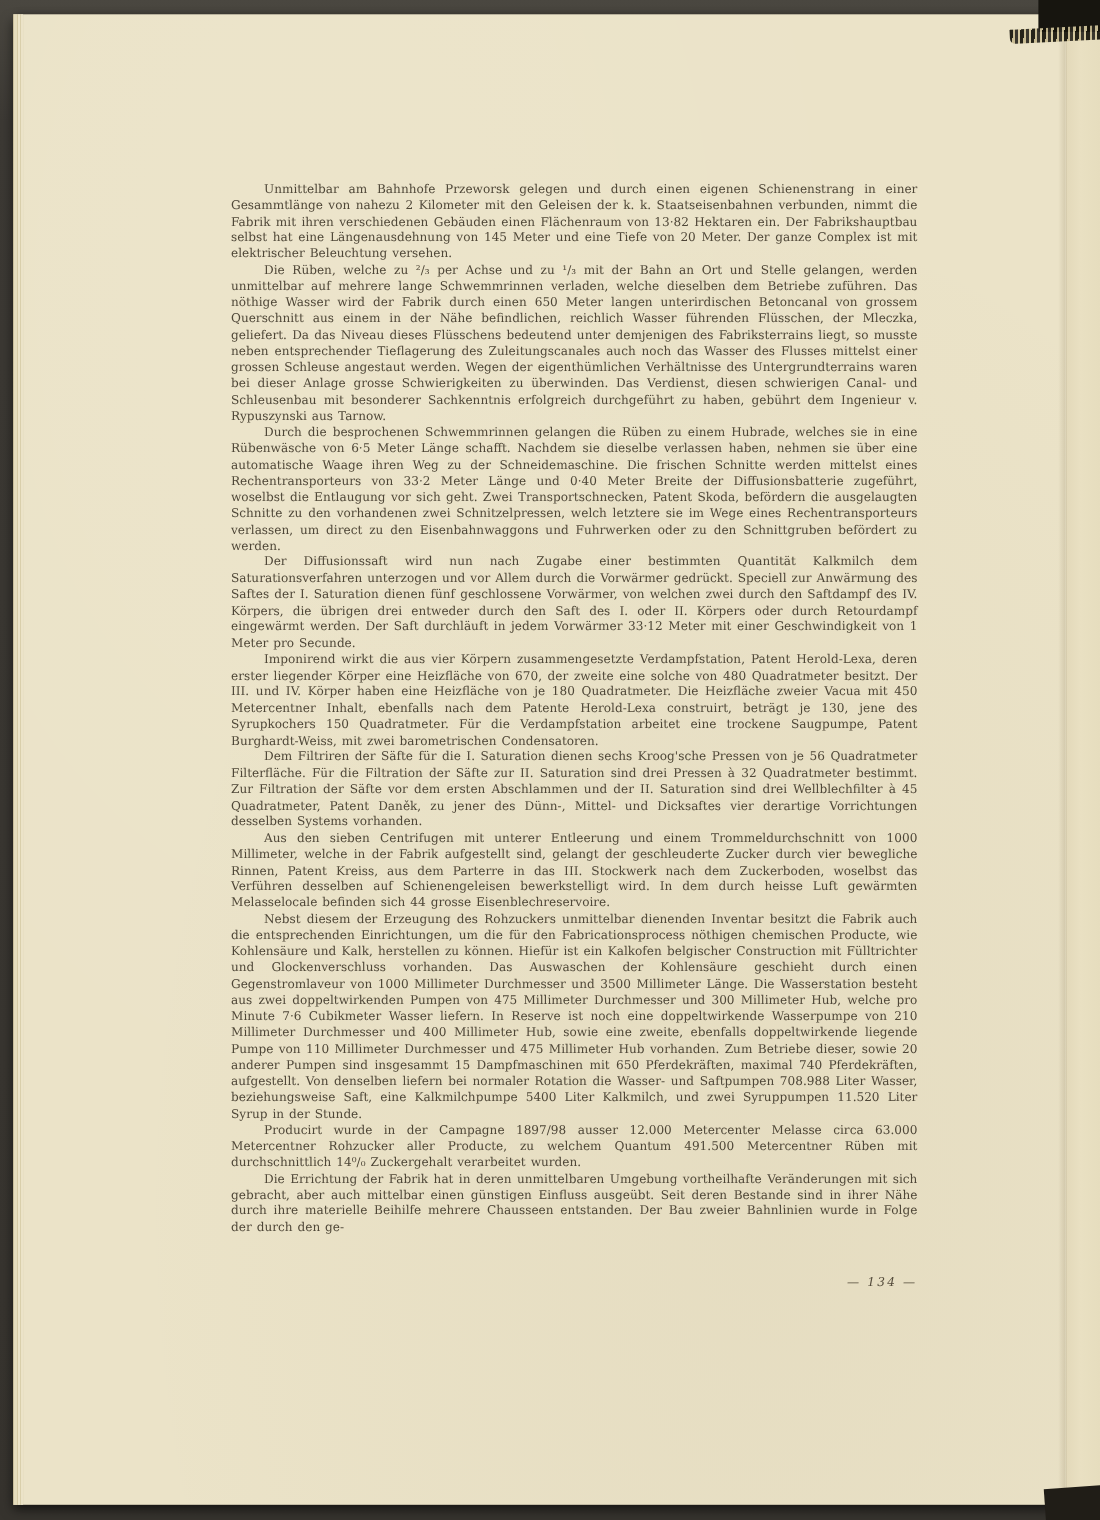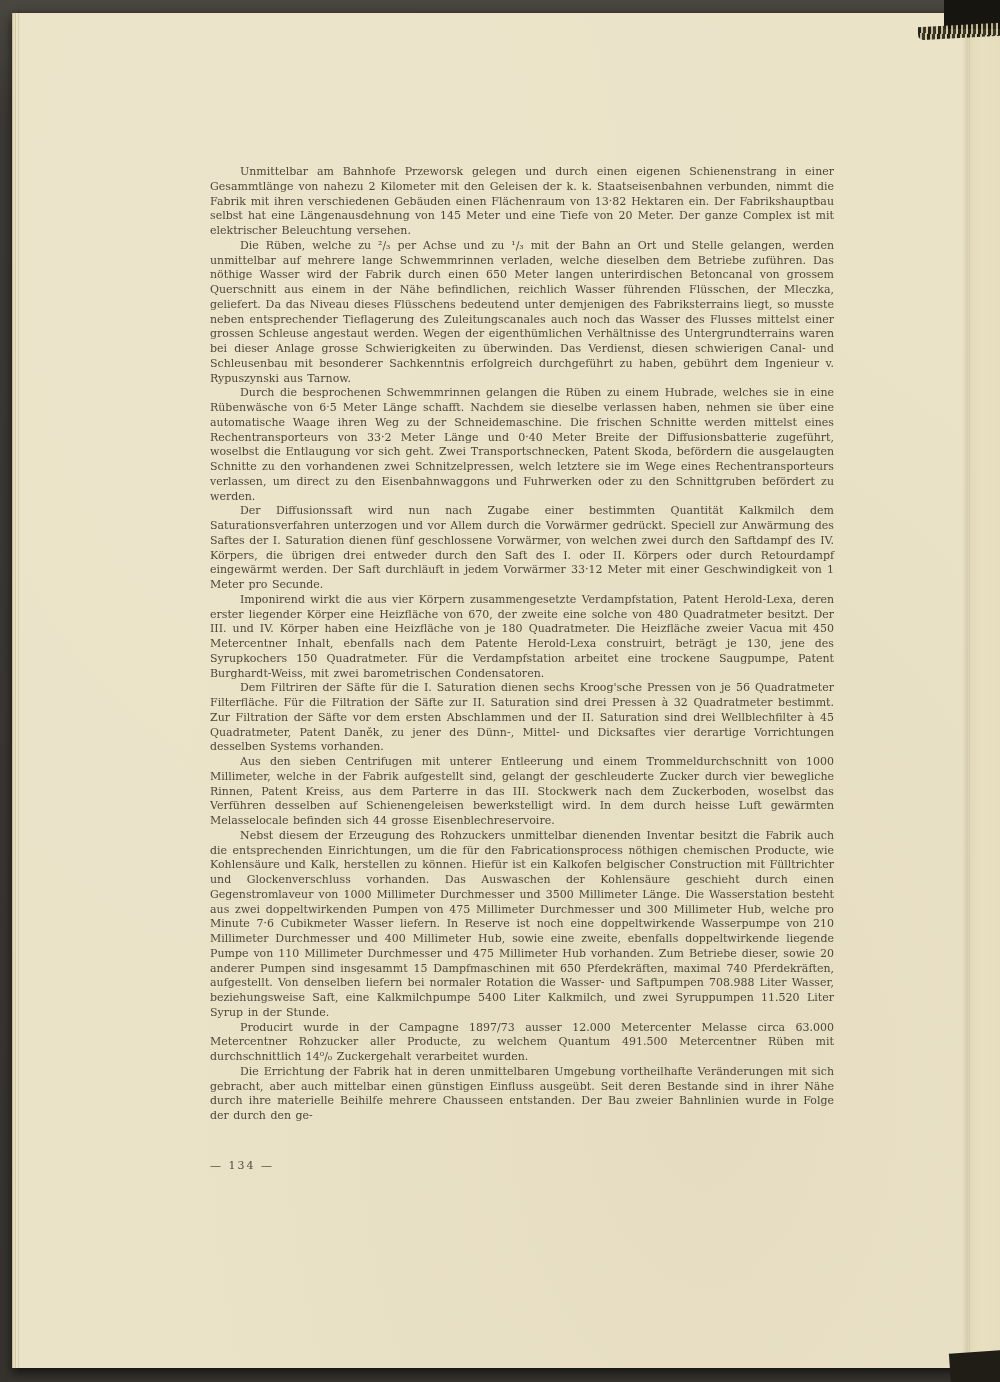--- a/index.html
+++ b/index.html
@@ -79,24 +79,25 @@
     word-spacing: 1px;
   }
   .text-block p {
     margin: 0;
     text-indent: 30px;
   }
 
   .folio {
     position: absolute;
     left: 198px; top: 1146px; width: 624px;
-    text-align: left;
+    text-align: right;
     color: #554c3c;
     font-size: 11px;
     letter-spacing: 2px;
+    font-style: italic;
   }
 </style>
 </head>
 <body>
 
 <div class="scene">
   <div class="backdrop"></div>
 
   <div class="page">
     <div class="left-page-stack"></div>
@@ -105,21 +106,21 @@
 
     <div class="text-block">
       <p>Unmittelbar am Bahnhofe Przeworsk gelegen und durch einen eigenen Schienenstrang in einer Gesammtlänge von nahezu 2 Kilometer mit den Geleisen der k. k. Staatseisenbahnen verbunden, nimmt die Fabrik mit ihren verschiedenen Gebäuden einen Flächenraum von 13·82 Hektaren ein. Der Fabrikshauptbau selbst hat eine Längenausdehnung von 145 Meter und eine Tiefe von 20 Meter. Der ganze Complex ist mit elektrischer Beleuchtung versehen.</p>
       <p>Die Rüben, welche zu ²/₃ per Achse und zu ¹/₃ mit der Bahn an Ort und Stelle gelangen, werden unmittelbar auf mehrere lange Schwemmrinnen verladen, welche dieselben dem Betriebe zuführen. Das nöthige Wasser wird der Fabrik durch einen 650 Meter langen unterirdischen Betoncanal von grossem Querschnitt aus einem in der Nähe befindlichen, reichlich Wasser führenden Flüsschen, der Mleczka, geliefert. Da das Niveau dieses Flüsschens bedeutend unter demjenigen des Fabriksterrains liegt, so musste neben entsprechender Tieflagerung des Zuleitungscanales auch noch das Wasser des Flusses mittelst einer grossen Schleuse angestaut werden. Wegen der eigenthümlichen Verhältnisse des Untergrundterrains waren bei dieser Anlage grosse Schwierigkeiten zu überwinden. Das Verdienst, diesen schwierigen Canal- und Schleusenbau mit besonderer Sachkenntnis erfolgreich durchgeführt zu haben, gebührt dem Ingenieur v. Rypuszynski aus Tarnow.</p>
       <p>Durch die besprochenen Schwemmrinnen gelangen die Rüben zu einem Hubrade, welches sie in eine Rübenwäsche von 6·5 Meter Länge schafft. Nachdem sie dieselbe verlassen haben, nehmen sie über eine automatische Waage ihren Weg zu der Schneidemaschine. Die frischen Schnitte werden mittelst eines Rechentransporteurs von 33·2 Meter Länge und 0·40 Meter Breite der Diffusionsbatterie zugeführt, woselbst die Entlaugung vor sich geht. Zwei Transportschnecken, Patent Skoda, befördern die ausgelaugten Schnitte zu den vorhandenen zwei Schnitzelpressen, welch letztere sie im Wege eines Rechentransporteurs verlassen, um direct zu den Eisenbahnwaggons und Fuhrwerken oder zu den Schnittgruben befördert zu werden.</p>
       <p>Der Diffusionssaft wird nun nach Zugabe einer bestimmten Quantität Kalkmilch dem Saturationsverfahren unterzogen und vor Allem durch die Vorwärmer gedrückt. Speciell zur Anwärmung des Saftes der I. Saturation dienen fünf geschlossene Vorwärmer, von welchen zwei durch den Saftdampf des IV. Körpers, die übrigen drei entweder durch den Saft des I. oder II. Körpers oder durch Retourdampf eingewärmt werden. Der Saft durchläuft in jedem Vorwärmer 33·12 Meter mit einer Geschwindigkeit von 1 Meter pro Secunde.</p>
       <p>Imponirend wirkt die aus vier Körpern zusammengesetzte Verdampfstation, Patent Herold-Lexa, deren erster liegender Körper eine Heizfläche von 670, der zweite eine solche von 480 Quadratmeter besitzt. Der III. und IV. Körper haben eine Heizfläche von je 180 Quadratmeter. Die Heizfläche zweier Vacua mit 450 Metercentner Inhalt, ebenfalls nach dem Patente Herold-Lexa construirt, beträgt je 130, jene des Syrupkochers 150 Quadratmeter. Für die Verdampfstation arbeitet eine trockene Saugpumpe, Patent Burghardt-Weiss, mit zwei barometrischen Condensatoren.</p>
       <p>Dem Filtriren der Säfte für die I. Saturation dienen sechs Kroog'sche Pressen von je 56 Quadratmeter Filterfläche. Für die Filtration der Säfte zur II. Saturation sind drei Pressen à 32 Quadratmeter bestimmt. Zur Filtration der Säfte vor dem ersten Abschlammen und der II. Saturation sind drei Wellblechfilter à 45 Quadratmeter, Patent Daněk, zu jener des Dünn-, Mittel- und Dicksaftes vier derartige Vorrichtungen desselben Systems vorhanden.</p>
       <p>Aus den sieben Centrifugen mit unterer Entleerung und einem Trommeldurchschnitt von 1000 Millimeter, welche in der Fabrik aufgestellt sind, gelangt der geschleuderte Zucker durch vier bewegliche Rinnen, Patent Kreiss, aus dem Parterre in das III. Stockwerk nach dem Zuckerboden, woselbst das Verführen desselben auf Schienengeleisen bewerkstelligt wird. In dem durch heisse Luft gewärmten Melasselocale befinden sich 44 grosse Eisenblechreservoire.</p>
       <p>Nebst diesem der Erzeugung des Rohzuckers unmittelbar dienenden Inventar besitzt die Fabrik auch die entsprechenden Einrichtungen, um die für den Fabricationsprocess nöthigen chemischen Producte, wie Kohlensäure und Kalk, herstellen zu können. Hiefür ist ein Kalkofen belgischer Construction mit Fülltrichter und Glockenverschluss vorhanden. Das Auswaschen der Kohlensäure geschieht durch einen Gegenstromlaveur von 1000 Millimeter Durchmesser und 3500 Millimeter Länge. Die Wasserstation besteht aus zwei doppeltwirkenden Pumpen von 475 Millimeter Durchmesser und 300 Millimeter Hub, welche pro Minute 7·6 Cubikmeter Wasser liefern. In Reserve ist noch eine doppeltwirkende Wasserpumpe von 210 Millimeter Durchmesser und 400 Millimeter Hub, sowie eine zweite, ebenfalls doppeltwirkende liegende Pumpe von 110 Millimeter Durchmesser und 475 Millimeter Hub vorhanden. Zum Betriebe dieser, sowie 20 anderer Pumpen sind insgesammt 15 Dampfmaschinen mit 650 Pferdekräften, maximal 740 Pferdekräften, aufgestellt. Von denselben liefern bei normaler Rotation die Wasser- und Saftpumpen 708.988 Liter Wasser, beziehungsweise Saft, eine Kalkmilchpumpe 5400 Liter Kalkmilch, und zwei Syruppumpen 11.520 Liter Syrup in der Stunde.</p>
-      <p>Producirt wurde in der Campagne 1897/73 ausser 12.000 Metercenter Melasse circa 63.000 Metercentner Rohzucker aller Producte, zu welchem Quantum 491.500 Metercentner Rüben mit durchschnittlich 14⁰/₀ Zuckergehalt verarbeitet wurden.</p>
+      <p>Producirt wurde in der Campagne 1897/98 ausser 12.000 Metercenter Melasse circa 63.000 Metercentner Rohzucker aller Producte, zu welchem Quantum 491.500 Metercentner Rüben mit durchschnittlich 14⁰/₀ Zuckergehalt verarbeitet wurden.</p>
       <p>Die Errichtung der Fabrik hat in deren unmittelbaren Umgebung vortheilhafte Veränderungen mit sich gebracht, aber auch mittelbar einen günstigen Einfluss ausgeübt. Seit deren Bestande sind in ihrer Nähe durch ihre materielle Beihilfe mehrere Chausseen entstanden. Der Bau zweier Bahnlinien wurde in Folge der durch den ge-</p>
     </div>
 
     <div class="folio">—  134  —</div>
   </div>
 
   <div class="cover-corner"></div>
   <div class="fore-edge-stripes"></div>
   <div class="bottom-right-dark"></div>
 </div>

